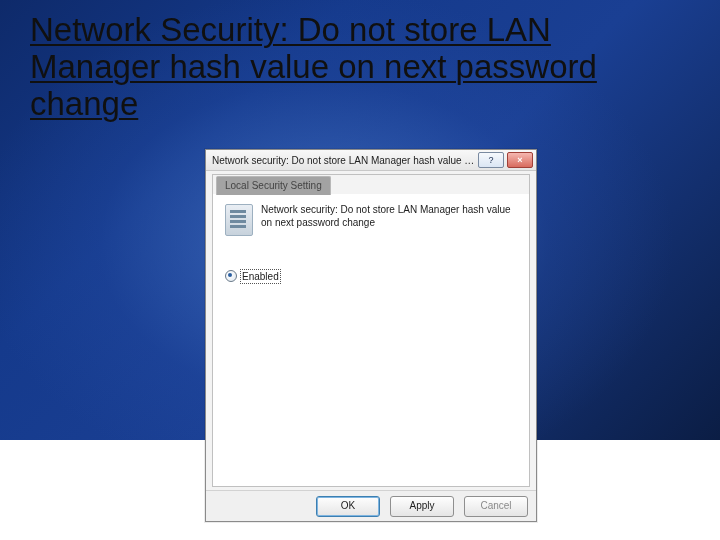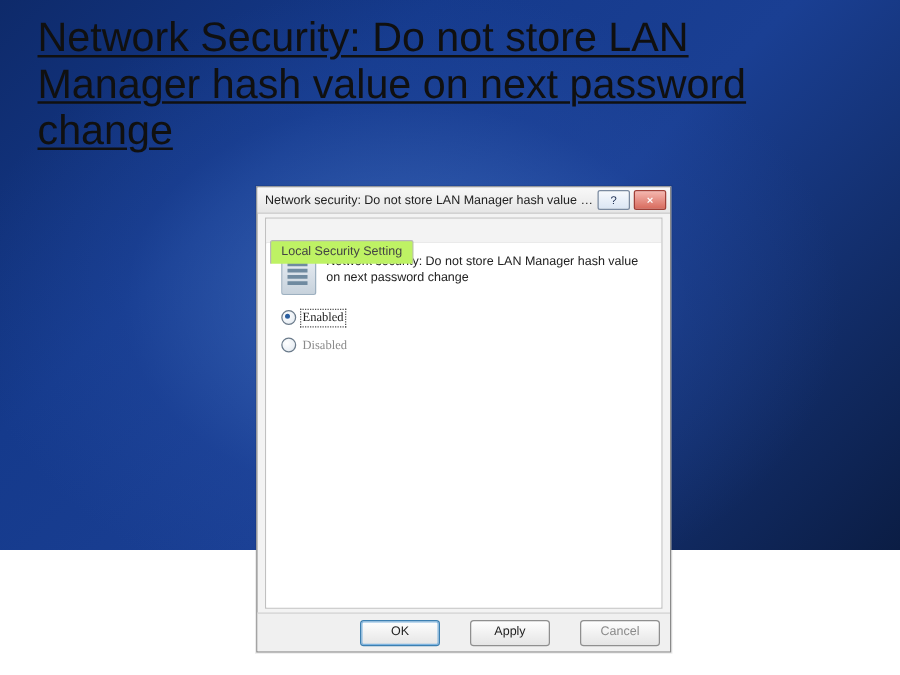--- a/index.html
+++ b/index.html
@@ -69,63 +69,62 @@
     position:absolute;top:2px;height:17px;
     padding:0 8px;
     font-size:10px;line-height:17px;
     border:1px solid #b8b8b8;
     border-bottom:none;
     border-radius:2px 2px 0 0;
     background:#eeeeee;
     color:#444;
   }
   .tab.active{
-    background:#bef264;
+    background:#a3a3a3;
     top:1px;height:18px;
     z-index:2;
-    margin-top:16px;
   }
   .tab-content{
     position:absolute;left:0;top:19px;right:0;bottom:0;
     padding:10px 12px 8px 12px;
     background:#ffffff;
   }
   .policy-row{display:flex;align-items:flex-start;gap:8px;}
   .policy-icon{
     width:26px;height:30px;flex:0 0 26px;
     background:linear-gradient(#e9eef4,#c7d2dc);
     border:1px solid #9db0c0;
     border-radius:2px;
     position:relative;
   }
   .policy-icon::after{
     content:"";position:absolute;left:4px;top:5px;width:16px;height:3px;background:#6f8aa0;
     box-shadow:0 5px 0 #6f8aa0,0 10px 0 #6f8aa0,0 15px 0 #6f8aa0;
   }
   .policy-desc{font-size:10px;line-height:1.25;color:#222;}
-  .radios{margin-top:10px;font-family:Liberation Serif, serif;}
+  .radios{margin-top:32px;}
   .radio-row{display:flex;align-items:center;gap:5px;height:16px;margin-bottom:6px;font-size:10px;}
   .radio-row.selected .radio-label{outline:1px dotted #555;outline-offset:1px;}
   .radio-dot{
     width:10px;height:10px;border:1px solid #6a7a8a;border-radius:50%;
     background:radial-gradient(circle at 35% 35%,#fff,#dfe7ef);
     position:relative;flex:0 0 10px;
   }
   .radio-row.selected .radio-dot::after{
     content:"";position:absolute;left:2px;top:2px;width:4px;height:4px;border-radius:50%;
     background:#2b5fa0;
   }
   .radio-label{color:#222;}
   .radio-row.disabled .radio-label{color:#8a8a8a;}
   
   .dlg-buttons{
     position:absolute;left:0;right:0;bottom:0;height:30px;
     background:#f0f0f0;border-top:1px solid #d2d2d2;
     display:flex;justify-content:flex-end;align-items:center;
-    padding:0 8px;gap:24px;
+    padding:0 8px;gap:10px;
   }
   .btn{
     min-width:62px;height:19px;
     border:1px solid #8f8f8f;border-radius:3px;
     background:linear-gradient(#fefefe,#e5e5e5);
     font-size:10px;text-align:center;line-height:17px;
     color:#222;
   }
   .btn.default{
     border-color:#3c7fb1;
@@ -166,24 +165,20 @@
         <div class="policy-row">
           <div class="policy-icon"></div>
           <div class="policy-desc">Network security: Do not store LAN Manager hash value on next password change</div>
         </div>
 
         <div class="radios">
           <div class="radio-row selected">
             <span class="radio-dot"></span>
             <span class="radio-label">Enabled</span>
           </div>
-          <div class="radio-row disabled">
-            <span class="radio-dot"></span>
-            <span class="radio-label">Disabled</span>
-          </div>
         </div>
       </div>
     </div>
 
     <div class="dlg-buttons">
       <div class="btn default">OK</div>
       <div class="btn">Apply</div>
       <div class="btn dim">Cancel</div>
     </div>
 

